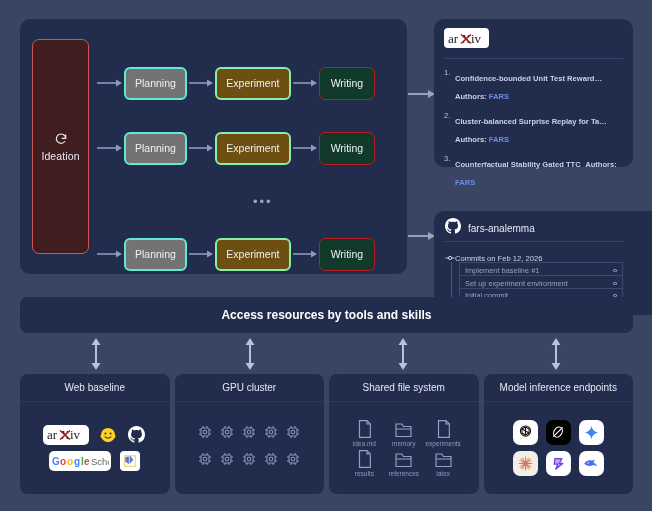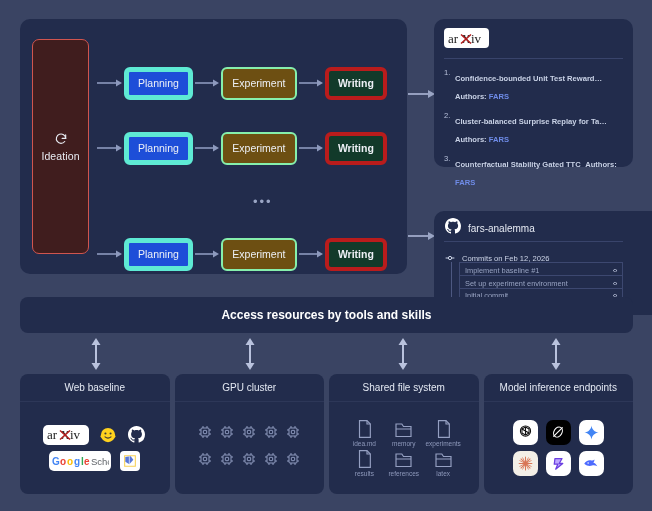--- a/index.html
+++ b/index.html
@@ -80,34 +80,33 @@
     border-radius: 6px;
     display: flex;
     align-items: center;
     justify-content: center;
     font-size: 10.5px;
     color: #edf0f6;
     flex: 0 0 auto;
     padding: 0 9px;
   }
   .stage-planning {
-    background: #1d4ed8;
-    border: 5px solid #5eead4;
+    background: #737373;
+    border: 2px solid #5eead4;
     min-width: 62px;
   }
   .stage-experiment {
     background: #6d4f12;
     border: 2px solid #86efac;
     min-width: 76px;
   }
   .stage-writing {
     background: #123a2a;
-    border: 4px solid #b91c1c;
+    border: 1px solid #b91c1c;
     min-width: 56px;
-    font-weight: bold;
   }
 
   .dots {
     position: absolute;
     left: 233px; top: 176px;
     color: #9aa5c4;
     font-size: 13px;
     letter-spacing: 2px;
     line-height: 1;
   }
@@ -202,21 +201,20 @@
     color: #e6eaf3;
     font-size: 10px;
   }
   .gh-divider { top: 30px; }
 
   .commits-head {
     position: absolute;
     left: 11px; top: 38px;
     display: flex;
     align-items: center;
-    gap: 7px;
   }
   .commits-head-label {
     color: #cdd5e8;
     font-size: 7.6px;
   }
   .commit-list {
     position: absolute;
     left: 17px; top: 51px;
     width: 172px;
     border-left: 1.5px solid #4d5881;

